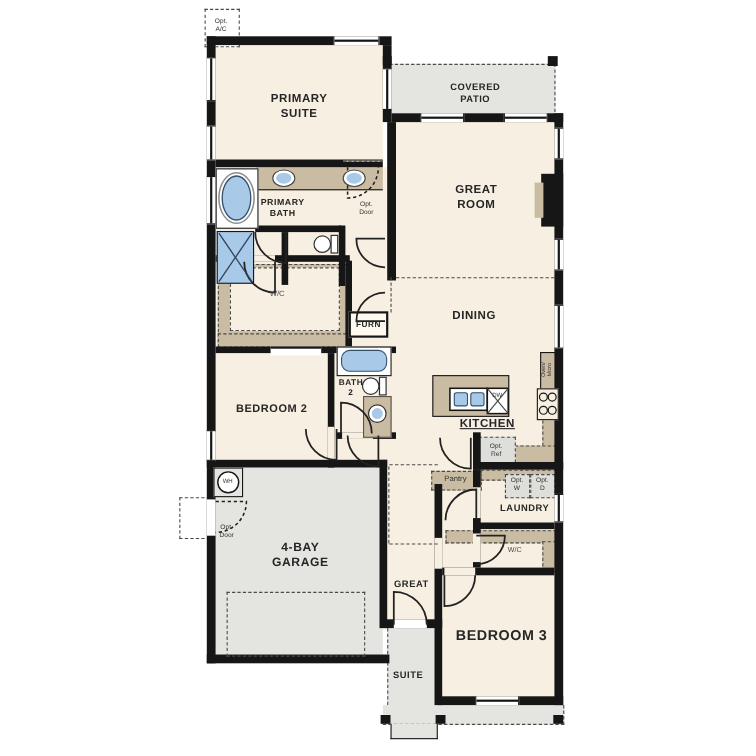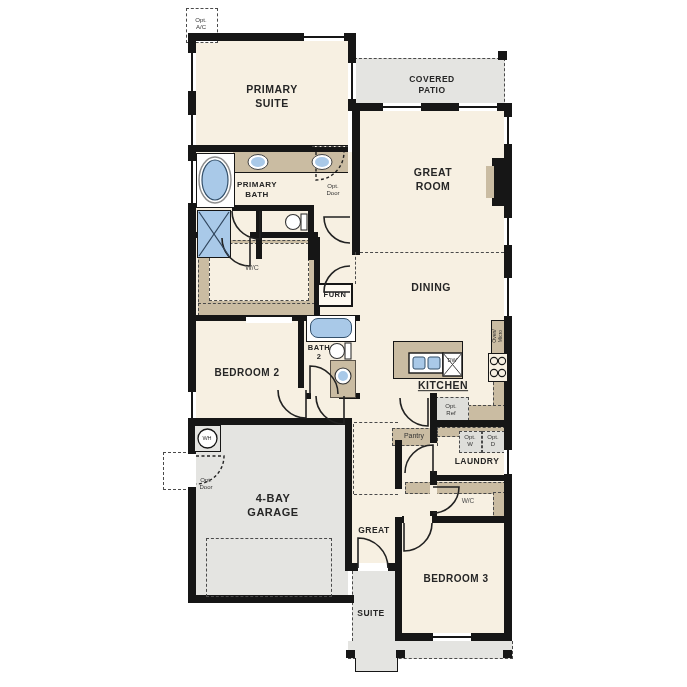--- a/index.html
+++ b/index.html
@@ -224,20 +224,20 @@
   <div class="lbl" style="left:273px;top:505px;font-size:11px;">4-BAY
 GARAGE</div>
   <div class="lbl sm" style="left:414px;top:436px;font-size:7px;">Pantry</div>
   <div class="lbl sm" style="left:470px;top:441px;">Opt.
 W</div>
   <div class="lbl sm" style="left:493px;top:441px;">Opt.
 D</div>
   <div class="lbl mid" style="left:477px;top:462px;text-align:right;">LAUNDRY</div>
   <div class="lbl sm" style="left:468px;top:501px;font-size:6.5px;color:#4a4a4a;">W/C</div>
   <div class="lbl mid" style="left:374px;top:531px;">GREAT</div>
-  <div class="lbl big" style="left:456px;top:578px;font-size:10px;text-align:center;">BEDROOM 3</div>
+  <div class="lbl big" style="left:456px;top:578px;font-size:13px;text-align:center;">BEDROOM 3</div>
   <div class="lbl mid" style="left:371px;top:614px;">SUITE</div>
 
   <div class="w" style="left:346px;top:650px;width:9px;height:8px;"></div>
   <div class="w" style="left:396px;top:650px;width:9px;height:8px;"></div>
   <div class="w" style="left:503px;top:650px;width:9px;height:8px;"></div>
 
 </div>
 
 </body></html>

